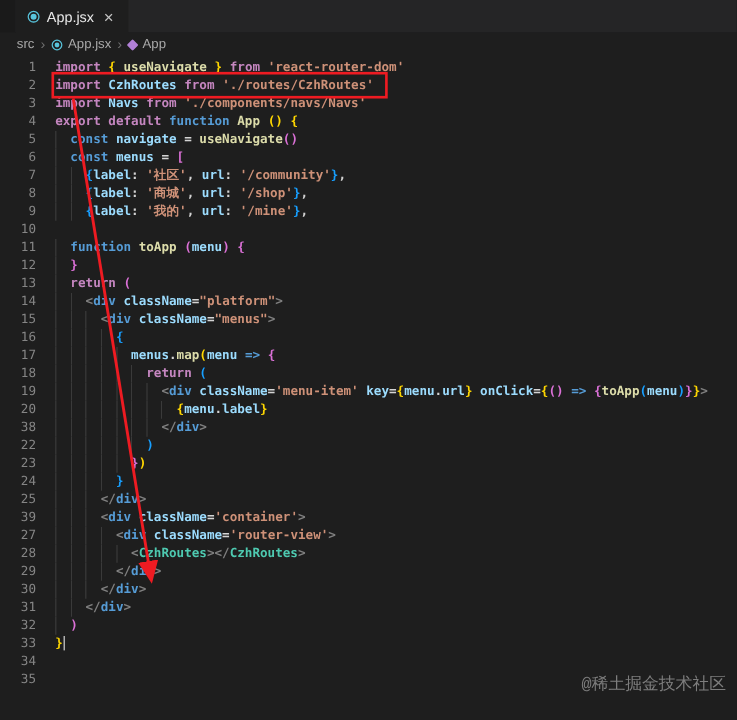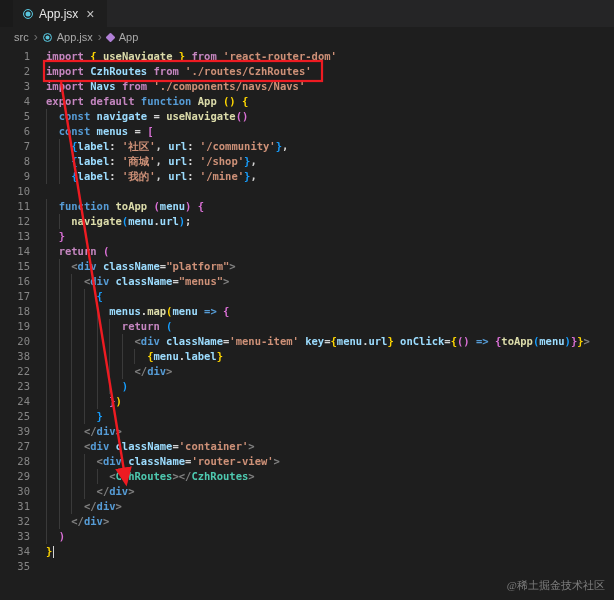--- a/index.html
+++ b/index.html
@@ -60,22 +60,22 @@
   .tok-g{color:#ffd700}  
   .tok-m{color:#da70d6}  
   .tok-u{color:#179fff}  
   .tok-a{color:#808080}  
   .tok-t{color:#569cd6}  
   .tok-e{color:#4ec9b0}  
   
   .overlay{position:absolute;left:0;top:0;pointer-events:none;}
   
   .watermark{
-    position:absolute;right:9px;bottom:7px;font-size:11px;color:#7d7d7d;
-    font-family:Liberation Serif, serif;
+    position:absolute;right:9px;bottom:21px;font-size:14px;color:#7d7d7d;
+    font-family:Liberation Mono, monospace;
   }
 </style>
 </head>
 <body>
 
 <div class="tabbar">
   <div class="spacer"></div>
   <div class="tab">
     <span class="file-icon"></span>
     <span>App.jsx</span>
@@ -136,21 +136,20 @@
       <div class="code-line"><span class="tok-k">import </span><span class="tok-v">CzhRoutes</span><span class="tok-k"> from </span><span class="tok-s">'./routes/CzhRoutes'</span></div>
       <div class="code-line"><span class="tok-k">import </span><span class="tok-v">Navs</span><span class="tok-k"> from </span><span class="tok-s">'./components/navs/Navs'</span></div>
       <div class="code-line"><span class="tok-k">export default </span><span class="tok-c">function </span><span class="tok-f">App</span><span class="tok-p"> </span><span class="tok-g">()</span><span class="tok-p"> </span><span class="tok-g">{</span></div>
       <div class="code-line"><span class="indent-unit"></span><span class="tok-c">const </span><span class="tok-v">navigate</span><span class="tok-p"> = </span><span class="tok-f">useNavigate</span><span class="tok-m">()</span></div>
       <div class="code-line"><span class="indent-unit"></span><span class="tok-c">const </span><span class="tok-v">menus</span><span class="tok-p"> = </span><span class="tok-m">[</span></div>
       <div class="code-line"><span class="indent-unit"></span><span class="indent-unit"></span><span class="tok-u">{</span><span class="tok-v">label</span><span class="tok-p">: </span><span class="tok-s">'社区'</span><span class="tok-p">, </span><span class="tok-v">url</span><span class="tok-p">: </span><span class="tok-s">'/community'</span><span class="tok-u">}</span><span class="tok-p">,</span></div>
       <div class="code-line"><span class="indent-unit"></span><span class="indent-unit"></span><span class="tok-u">{</span><span class="tok-v">label</span><span class="tok-p">: </span><span class="tok-s">'商城'</span><span class="tok-p">, </span><span class="tok-v">url</span><span class="tok-p">: </span><span class="tok-s">'/shop'</span><span class="tok-u">}</span><span class="tok-p">,</span></div>
       <div class="code-line"><span class="indent-unit"></span><span class="indent-unit"></span><span class="tok-u">{</span><span class="tok-v">label</span><span class="tok-p">: </span><span class="tok-s">'我的'</span><span class="tok-p">, </span><span class="tok-v">url</span><span class="tok-p">: </span><span class="tok-s">'/mine'</span><span class="tok-u">}</span><span class="tok-p">,</span></div>
       <div class="code-line"></div>
       <div class="code-line"><span class="indent-unit"></span><span class="tok-c">function </span><span class="tok-f">toApp</span><span class="tok-p"> </span><span class="tok-m">(</span><span class="tok-v">menu</span><span class="tok-m">)</span><span class="tok-p"> </span><span class="tok-m">{</span></div>
-      <div class="code-line"><span class="indent-unit"></span><span class="indent-unit"></span><span class="tok-f">navigate</span><span class="tok-u">(</span><span class="tok-v">menu</span><span class="tok-p">.</span><span class="tok-v">url</span><span class="tok-u">)</span><span class="tok-p">;</span></div>
       <div class="code-line"><span class="indent-unit"></span><span class="tok-m">}</span></div>
       <div class="code-line"><span class="indent-unit"></span><span class="tok-k">return</span><span class="tok-p"> </span><span class="tok-m">(</span></div>
       <div class="code-line"><span class="indent-unit"></span><span class="indent-unit"></span><span class="tok-a">&lt;</span><span class="tok-t">div</span><span class="tok-p"> </span><span class="tok-v">className</span><span class="tok-p">=</span><span class="tok-s">"platform"</span><span class="tok-a">&gt;</span></div>
       <div class="code-line"><span class="indent-unit"></span><span class="indent-unit"></span><span class="indent-unit"></span><span class="tok-a">&lt;</span><span class="tok-t">div</span><span class="tok-p"> </span><span class="tok-v">className</span><span class="tok-p">=</span><span class="tok-s">"menus"</span><span class="tok-a">&gt;</span></div>
       <div class="code-line"><span class="indent-unit"></span><span class="indent-unit"></span><span class="indent-unit"></span><span class="indent-unit"></span><span class="tok-u">{</span></div>
       <div class="code-line"><span class="indent-unit"></span><span class="indent-unit"></span><span class="indent-unit"></span><span class="indent-unit"></span><span class="indent-unit"></span><span class="tok-v">menus</span><span class="tok-p">.</span><span class="tok-f">map</span><span class="tok-g">(</span><span class="tok-v">menu</span><span class="tok-p"> </span><span class="tok-c">=&gt;</span><span class="tok-p"> </span><span class="tok-m">{</span></div>
       <div class="code-line"><span class="indent-unit"></span><span class="indent-unit"></span><span class="indent-unit"></span><span class="indent-unit"></span><span class="indent-unit"></span><span class="indent-unit"></span><span class="tok-k">return</span><span class="tok-p"> </span><span class="tok-u">(</span></div>
       <div class="code-line"><span class="indent-unit"></span><span class="indent-unit"></span><span class="indent-unit"></span><span class="indent-unit"></span><span class="indent-unit"></span><span class="indent-unit"></span><span class="indent-unit"></span><span class="tok-a">&lt;</span><span class="tok-t">div</span><span class="tok-p"> </span><span class="tok-v">className</span><span class="tok-p">=</span><span class="tok-s">'menu-item'</span><span class="tok-p"> </span><span class="tok-v">key</span><span class="tok-p">=</span><span class="tok-g">{</span><span class="tok-v">menu</span><span class="tok-p">.</span><span class="tok-v">url</span><span class="tok-g">}</span><span class="tok-p"> </span><span class="tok-v">onClick</span><span class="tok-p">=</span><span class="tok-g">{</span><span class="tok-m">()</span><span class="tok-p"> </span><span class="tok-c">=&gt;</span><span class="tok-p"> </span><span class="tok-m">{</span><span class="tok-f">toApp</span><span class="tok-u">(</span><span class="tok-v">menu</span><span class="tok-u">)</span><span class="tok-m">}</span><span class="tok-g">}</span><span class="tok-a">&gt;</span></div>
       <div class="code-line"><span class="indent-unit"></span><span class="indent-unit"></span><span class="indent-unit"></span><span class="indent-unit"></span><span class="indent-unit"></span><span class="indent-unit"></span><span class="indent-unit"></span><span class="indent-unit"></span><span class="tok-g">{</span><span class="tok-v">menu</span><span class="tok-p">.</span><span class="tok-v">label</span><span class="tok-g">}</span></div>
       <div class="code-line"><span class="indent-unit"></span><span class="indent-unit"></span><span class="indent-unit"></span><span class="indent-unit"></span><span class="indent-unit"></span><span class="indent-unit"></span><span class="indent-unit"></span><span class="tok-a">&lt;/</span><span class="tok-t">div</span><span class="tok-a">&gt;</span></div>

